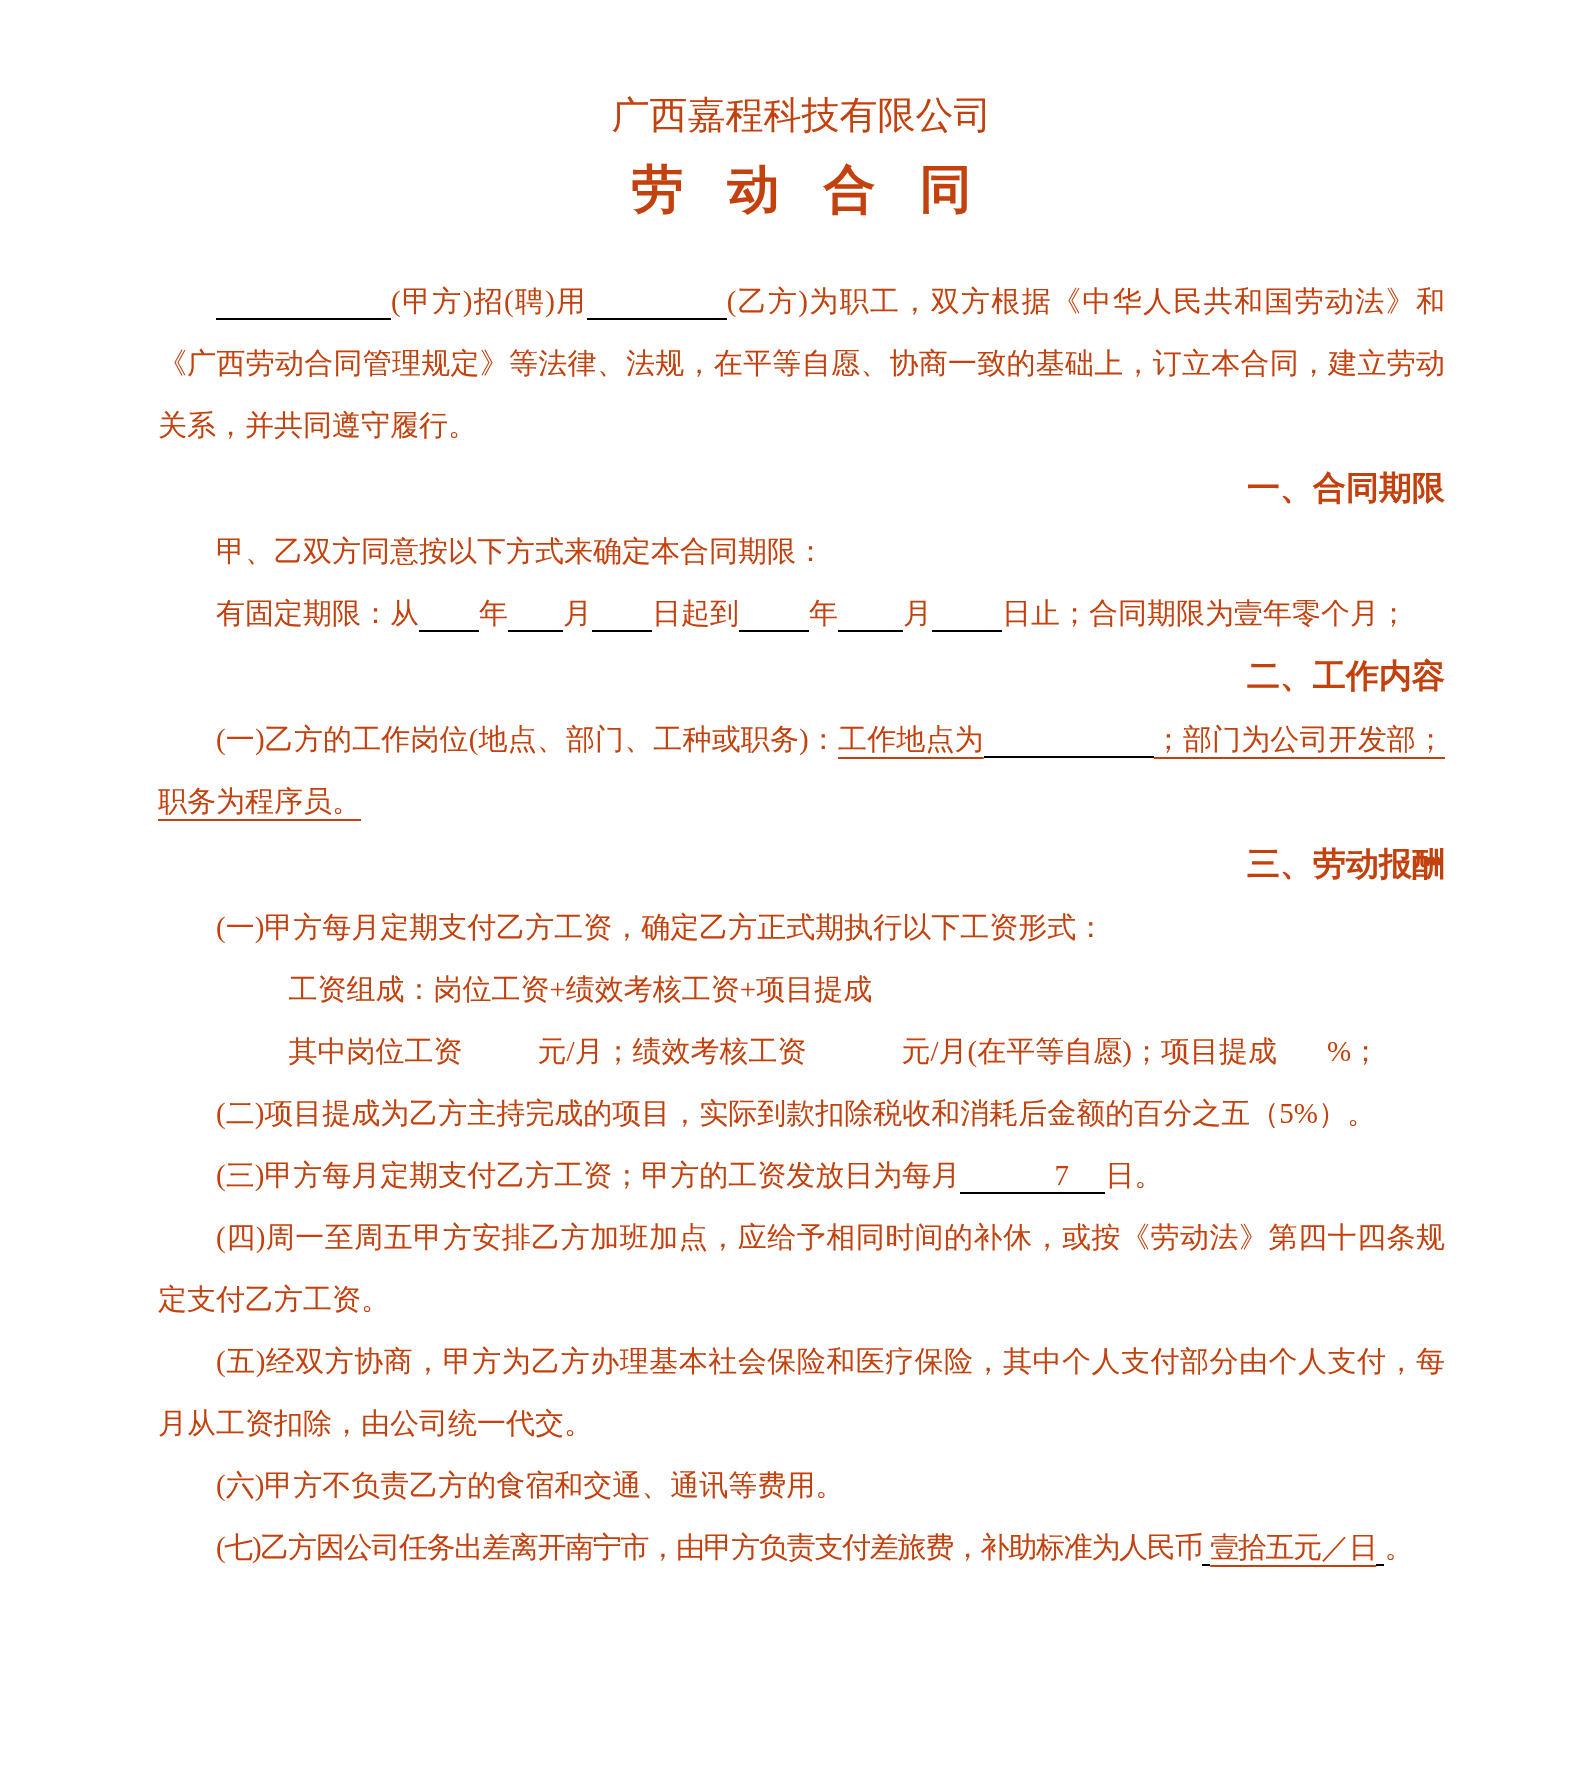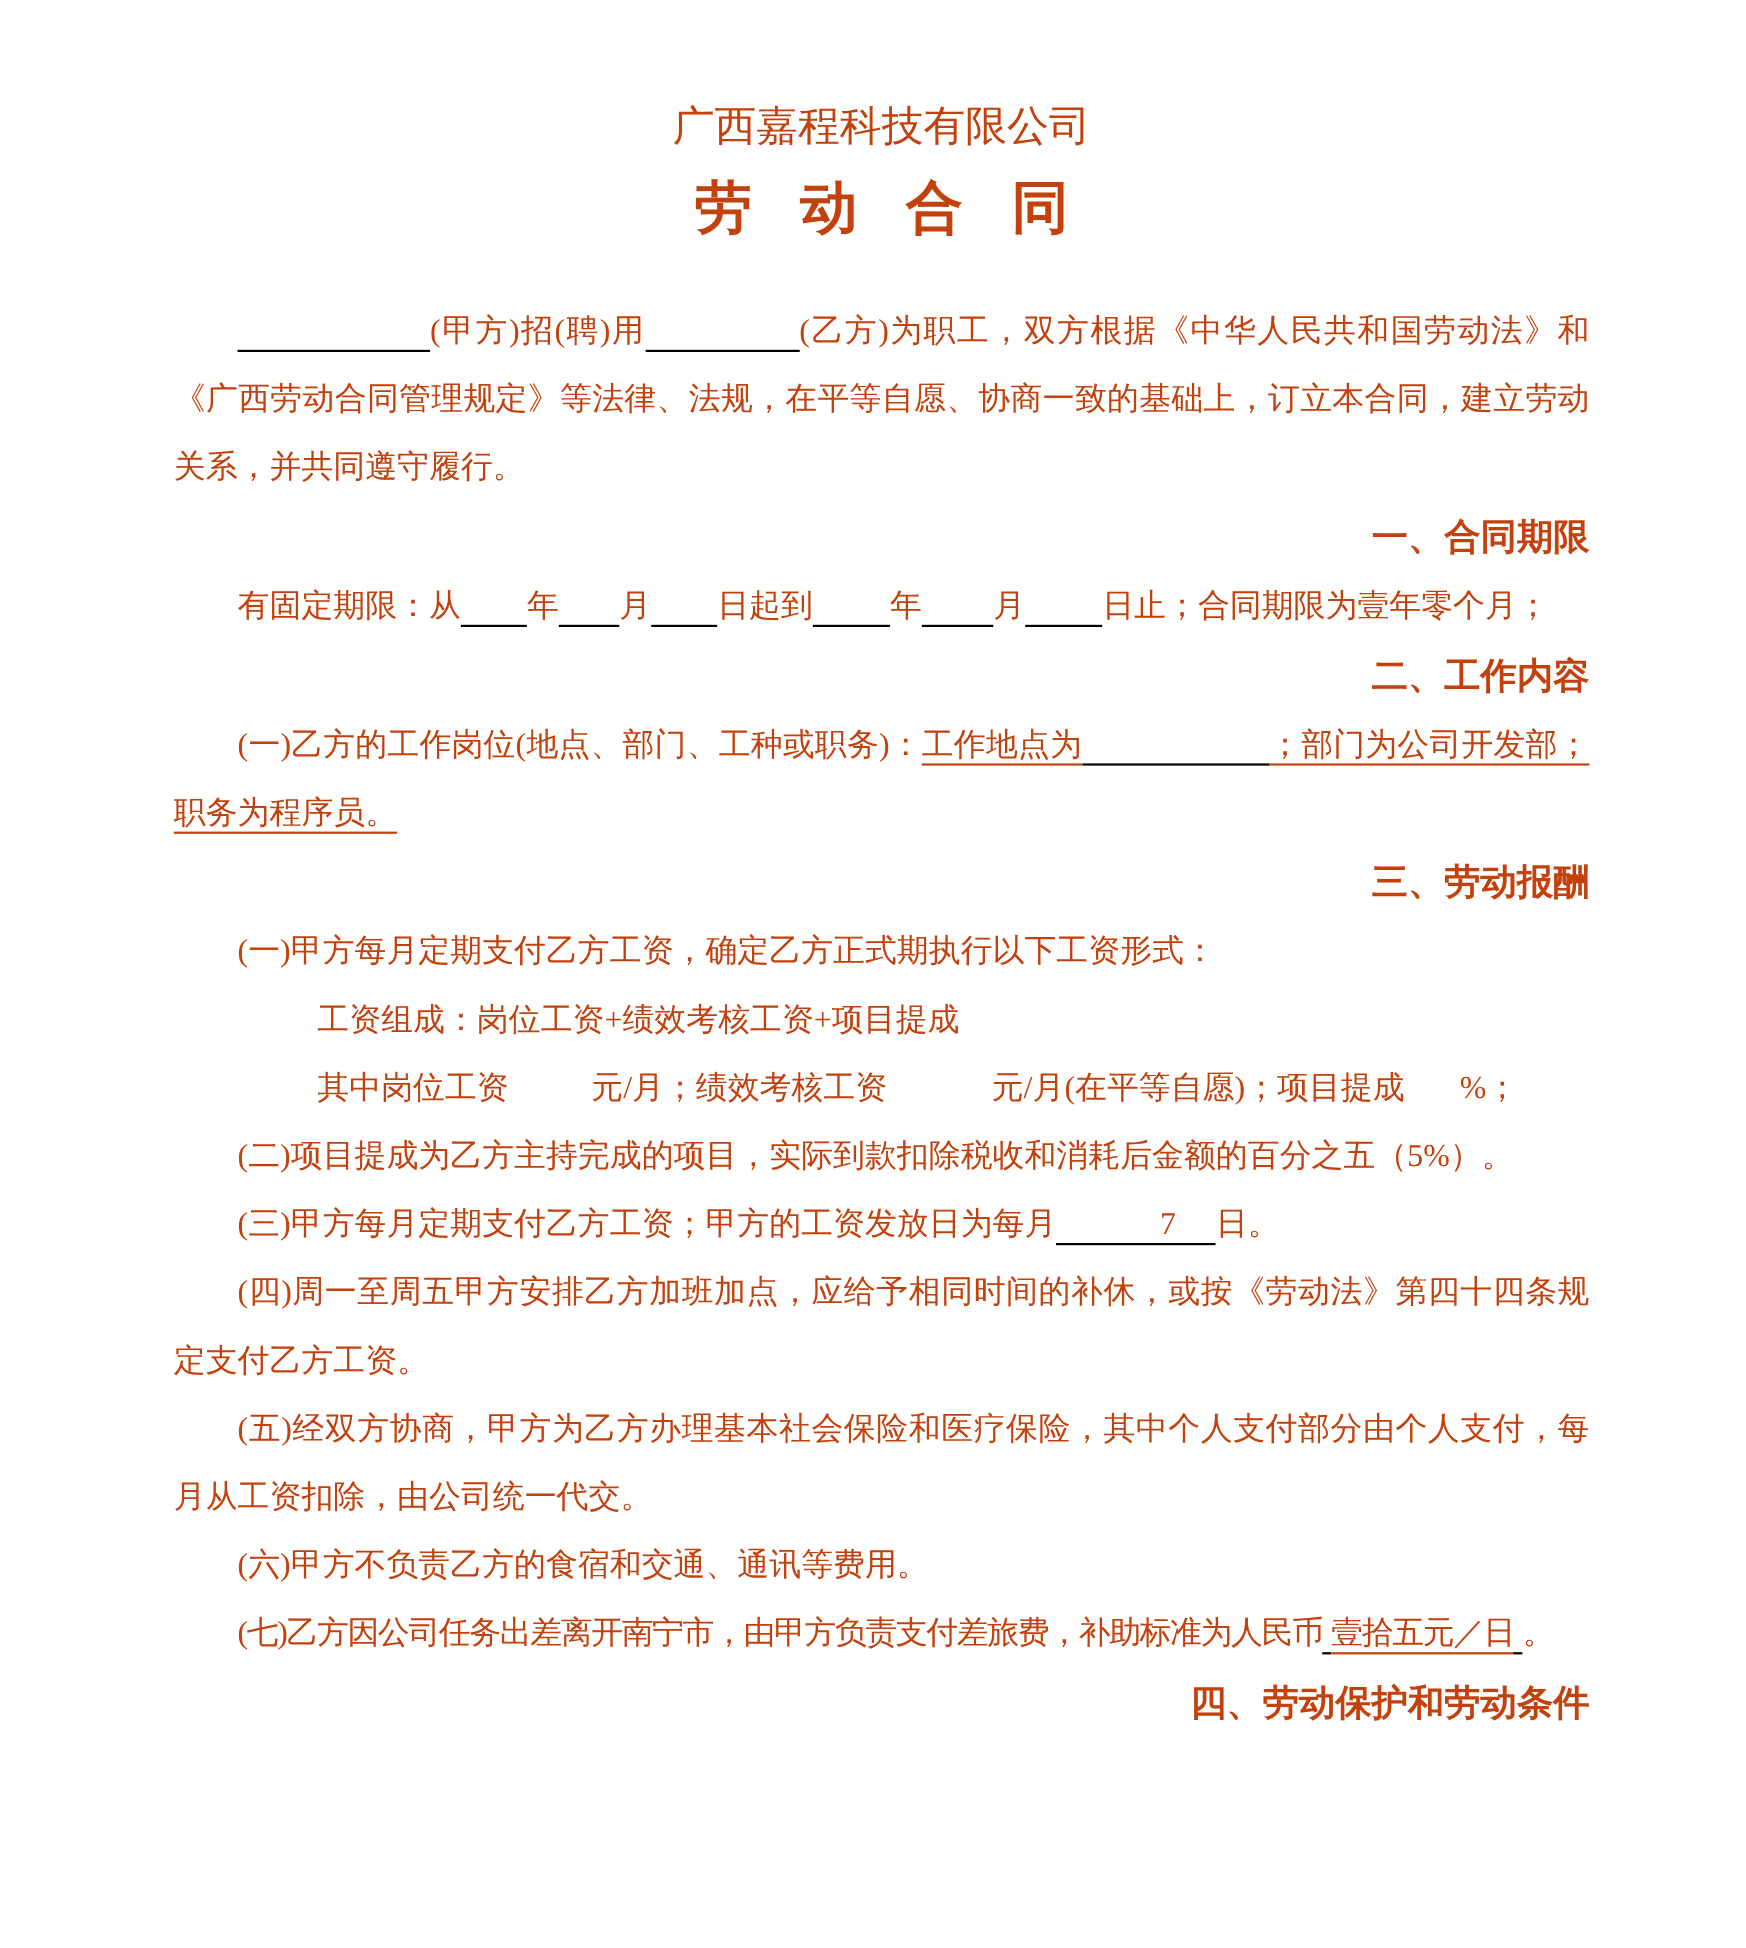--- a/index.html
+++ b/index.html
@@ -61,29 +61,29 @@
 </head>
 <body>
 
 <div class="page">
   <div class="content">
     <h1 class="company-title">广西嘉程科技有限公司</h1>
     <h2 class="main-title">劳动合同</h2>
     <div>
         <p class="para body" style="text-indent: 2em;"><span class="bl" style="width: 175px;">&nbsp;</span><span class="t">(甲方)招(聘)用</span><span class="bl" style="width: 140px;">&nbsp;</span><span class="t">(乙方)为职工，双方根据《中华人民共和国劳动法》和《广西劳动合同管理规定》等法律、法规，在平等自愿、协商一致的基础上，订立本合同，建立劳动关系，并共同遵守履行。</span></p>
         <p class="para heading" style="text-indent: 2em;"><span class="t">一、合同期限</span></p>
+        <p class="para body" style="text-indent: 2em;"><span class="t">甲、乙双方同意按以下方式来确定本合同期限：</span></p>
         <p class="para body" style="text-indent: 2em;"><span class="t">有固定期限：从</span><span class="bl" style="width: 60px;">&nbsp;</span><span class="t">年</span><span class="bl" style="width: 55px;">&nbsp;</span><span class="t">月</span><span class="bl" style="width: 60px;">&nbsp;</span><span class="t">日起到</span><span class="bl" style="width: 70px;">&nbsp;</span><span class="t">年</span><span class="bl" style="width: 65px;">&nbsp;</span><span class="t">月</span><span class="bl" style="width: 70px;">&nbsp;</span><span class="t">日止；合同期限为壹年零个月；</span></p>
         <p class="para heading" style="text-indent: 2em;"><span class="t">二、工作内容</span></p>
         <p class="para body" style="text-indent: 2em;"><span class="t">(一)乙方的工作岗位(地点、部门、工种或职务)：</span><span class="u">工作地点为</span><span class="bl" style="width: 170px;">&nbsp;</span><span class="u">；部门为公司开发部；职务为程序员。</span></p>
         <p class="para heading" style="text-indent: 2em;"><span class="t">三、劳动报酬</span></p>
         <p class="para body" style="text-indent: 2em;"><span class="t">(一)甲方每月定期支付乙方工资，确定乙方正式期执行以下工资形式：</span></p>
         <p class="para body" style="text-indent: 4.5em;"><span class="t">工资组成：岗位工资+绩效考核工资+项目提成</span></p>
         <p class="para body" style="text-indent: 4.5em;"><span class="t">其中岗位工资</span><span class="gap" style="width: 75px;">&nbsp;</span><span class="t">元/月；绩效考核工资</span><span class="gap" style="width: 95px;">&nbsp;</span><span class="t">元/月(在平等自愿)；项目提成</span><span class="gap" style="width: 50px;">&nbsp;</span><span class="t">%；</span></p>
         <p class="para body" style="text-indent: 2em;"><span class="t">(二)项目提成为乙方主持完成的项目，实际到款扣除税收和消耗后金额的百分之五（5%）。</span></p>
         <p class="para body" style="text-indent: 2em;"><span class="t">(三)甲方每月定期支付乙方工资；甲方的工资发放日为每月</span><span class="bl" style="width: 145px;">7</span><span class="t">日。</span></p>
         <p class="para body" style="text-indent: 2em;"><span class="t">(四)周一至周五甲方安排乙方加班加点，应给予相同时间的补休，或按《劳动法》第四十四条规定支付乙方工资。</span></p>
         <p class="para body" style="text-indent: 2em;"><span class="t">(五)经双方协商，甲方为乙方办理基本社会保险和医疗保险，其中个人支付部分由个人支付，每月从工资扣除，由公司统一代交。</span></p>
         <p class="para body" style="text-indent: 2em;"><span class="t">(六)甲方不负责乙方的食宿和交通、通讯等费用。</span></p>
         <p class="para body tight" style="text-indent: 2em;"><span class="t">(七)乙方因公司任务出差离开南宁市，由甲方负责支付差旅费，补助标准为人民币</span><span class="bl" style="width: 8px;">&nbsp;</span><span class="u">壹拾五元／日</span><span class="bl" style="width: 8px;">&nbsp;</span><span class="t">。</span></p>
-        <p class="para heading" style="text-indent: 2em;"><span class="t">四、劳动保护和劳动条件</span></p>
       </div>
   </div>
 </div>
 
 </body></html>

